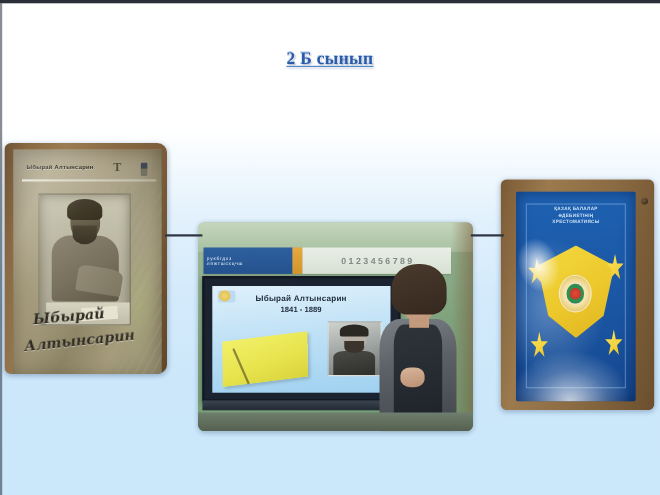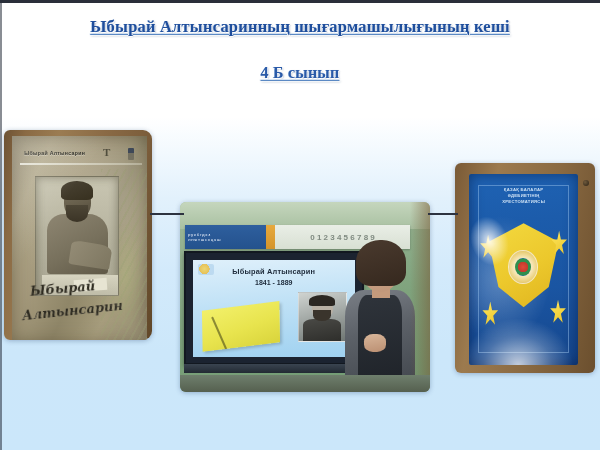--- a/index.html
+++ b/index.html
@@ -430,22 +430,21 @@
   }
   #divider-left  { left:150px; top:213px; width:34px; }
   #divider-right { left:428px; top:213px; width:30px; }
 </style>
 </head>
 <body>
 
 <div id="slide">
 
   <div class="heading">
-    <div class="h-line" id="title-main">Ыбырай Алтынсаринның шығармашылығының кеші</div>
-    <div class="h-line" id="class-line">4 Б сынып</div>
+    <div class="h-line" id="class-line">2 Б сынып</div>
   </div>
 
   <div class="photo" id="photo-left">
     <div class="bk-wood"></div>
     <div class="bk-cover">
       <div class="bk-orn"></div>
       <div class="bk-topbar"></div>
       <div class="bk-author">Ыбырай Алтынсарин</div>
       <div class="bk-logoT">T</div>
       <div class="bk-logoL"></div>

